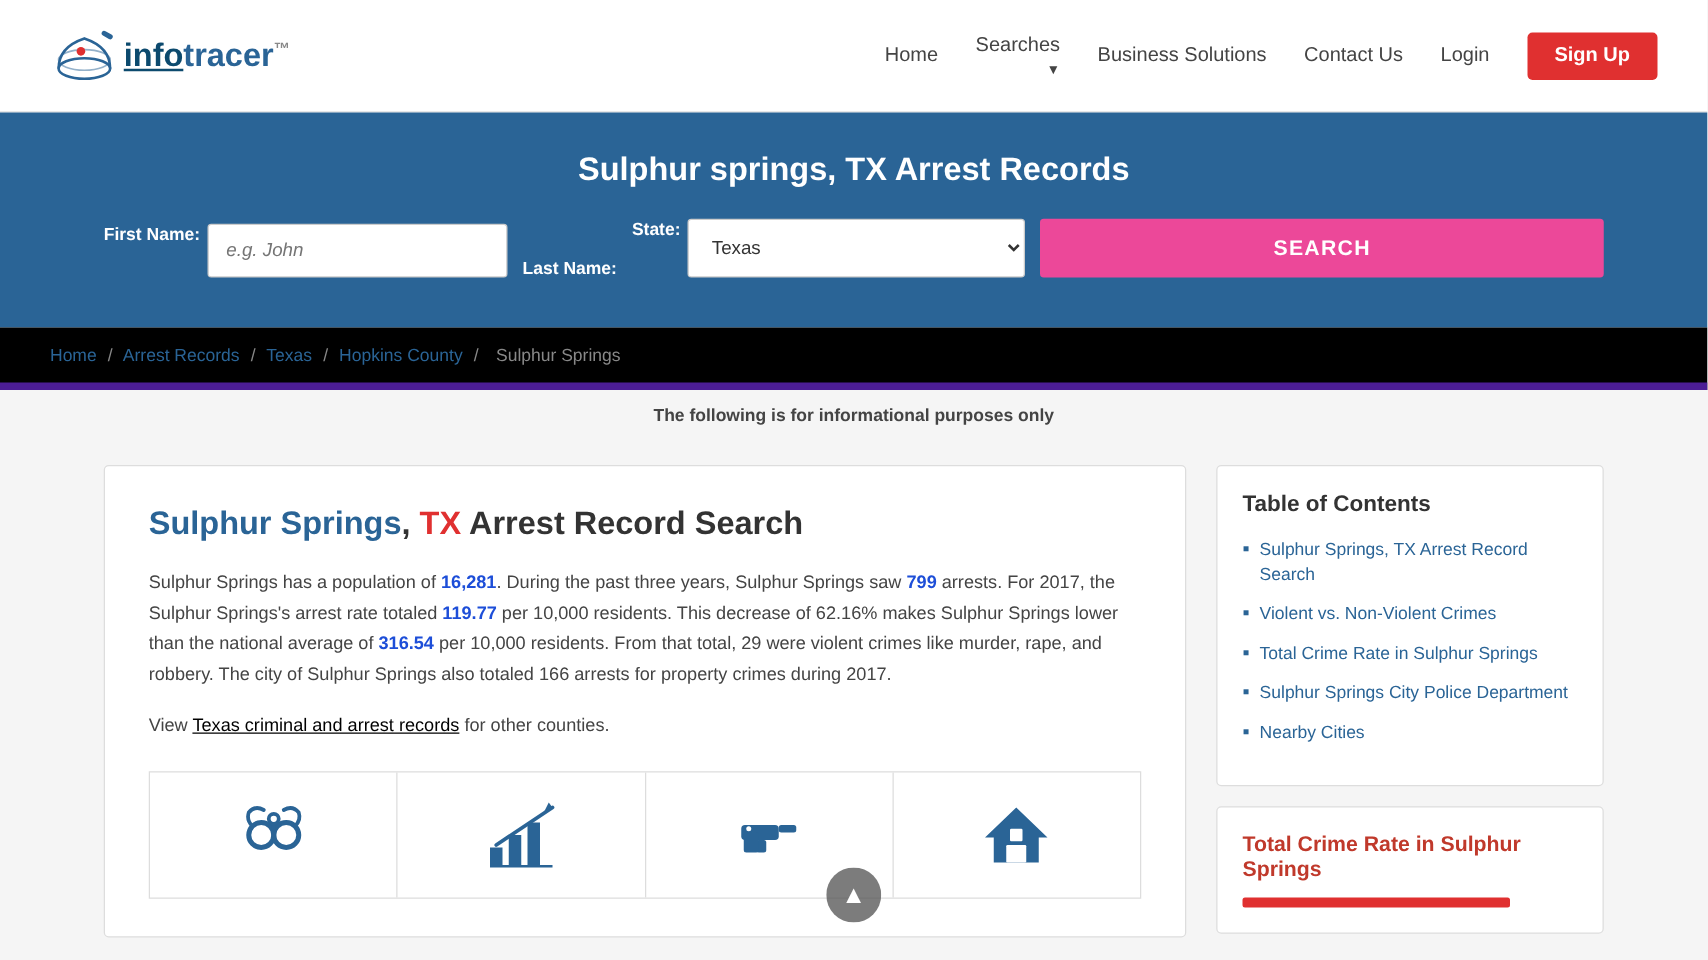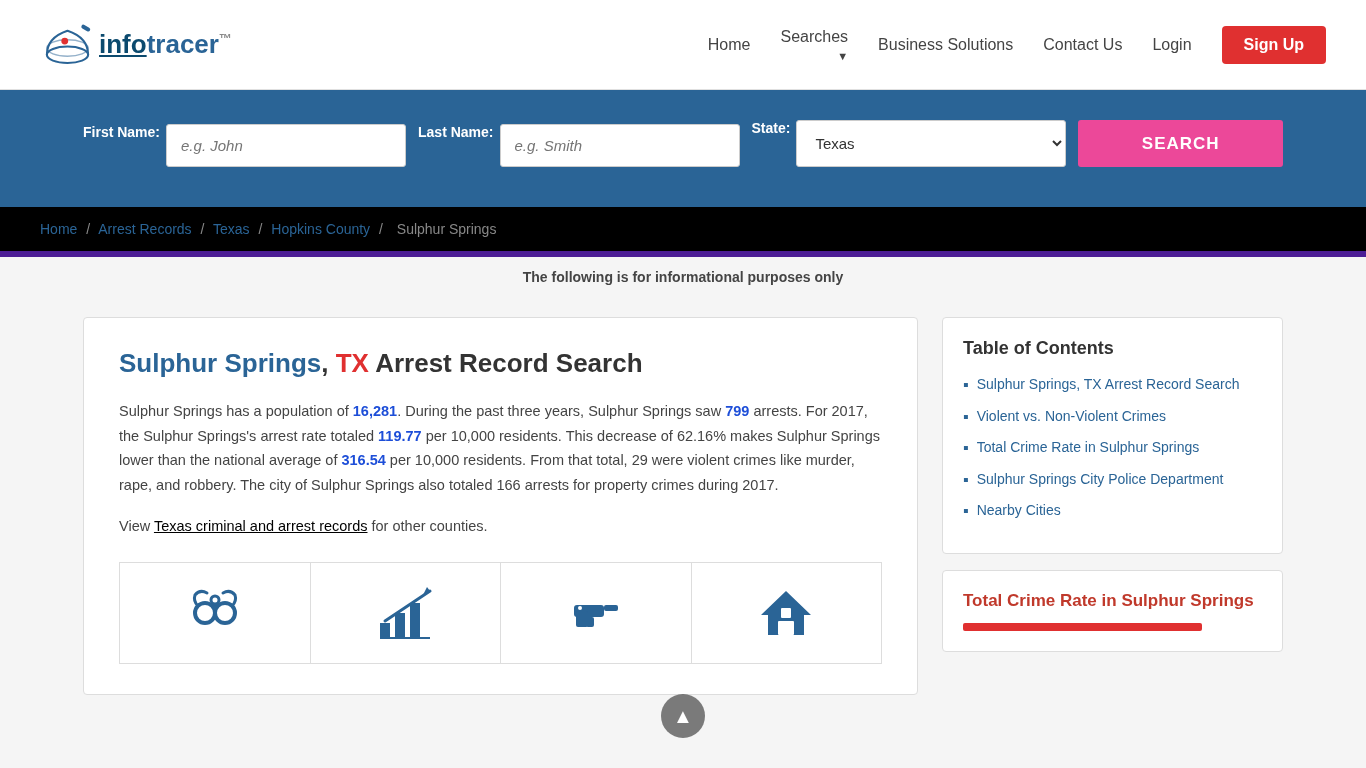--- a/index.html
+++ b/index.html
@@ -155,21 +155,21 @@
       gap: 24px;
     }
     .content-left {
       flex: 1;
       background: #fff;
       border: 1px solid #ddd;
       border-radius: 4px;
       padding: 30px 35px;
     }
     .content-right {
-      width: 341px;
+      width: 310px;
       display: flex;
       flex-direction: column;
       gap: 16px;
     }
 
     
     .article-title {
       font-size: 26px;
       font-weight: bold;
       margin-bottom: 20px;
@@ -308,28 +308,28 @@
       <span class="chevron">▼</span>
     </a>
     <a href="#">Business Solutions</a>
     <a href="#">Contact Us</a>
     <a href="#" class="btn-login">Login</a>
     <a href="#" class="btn-signup">Sign Up</a>
   </nav>
 </header>
 
 <section class="hero">
+  <h1>Sulphur springs, TX Arrest Records</h1>
   <div class="search-form">
     <div class="form-group">
       <label>First Name:</label>
       <input type="text" placeholder="e.g. John" style="">
     </div>
     <div class="form-group">
       <label>Last Name:</label>
-      <input type="text" placeholder="e.g. Smith" style="">
     </div>
     <div class="form-group">
       <label>State:</label>
       <select>
         <option>Alabama</option><option>Alaska</option><option>Arizona</option><option>Arkansas</option>
         <option>California</option><option>Colorado</option><option>Connecticut</option><option>Delaware</option>
         <option>Florida</option><option>Georgia</option><option>Hawaii</option><option>Idaho</option>
         <option>Illinois</option><option>Indiana</option><option>Iowa</option><option>Kansas</option>
         <option>Kentucky</option><option>Louisiana</option><option>Maine</option><option>Maryland</option>
         <option>Massachusetts</option><option>Michigan</option><option>Minnesota</option><option>Mississippi</option>

